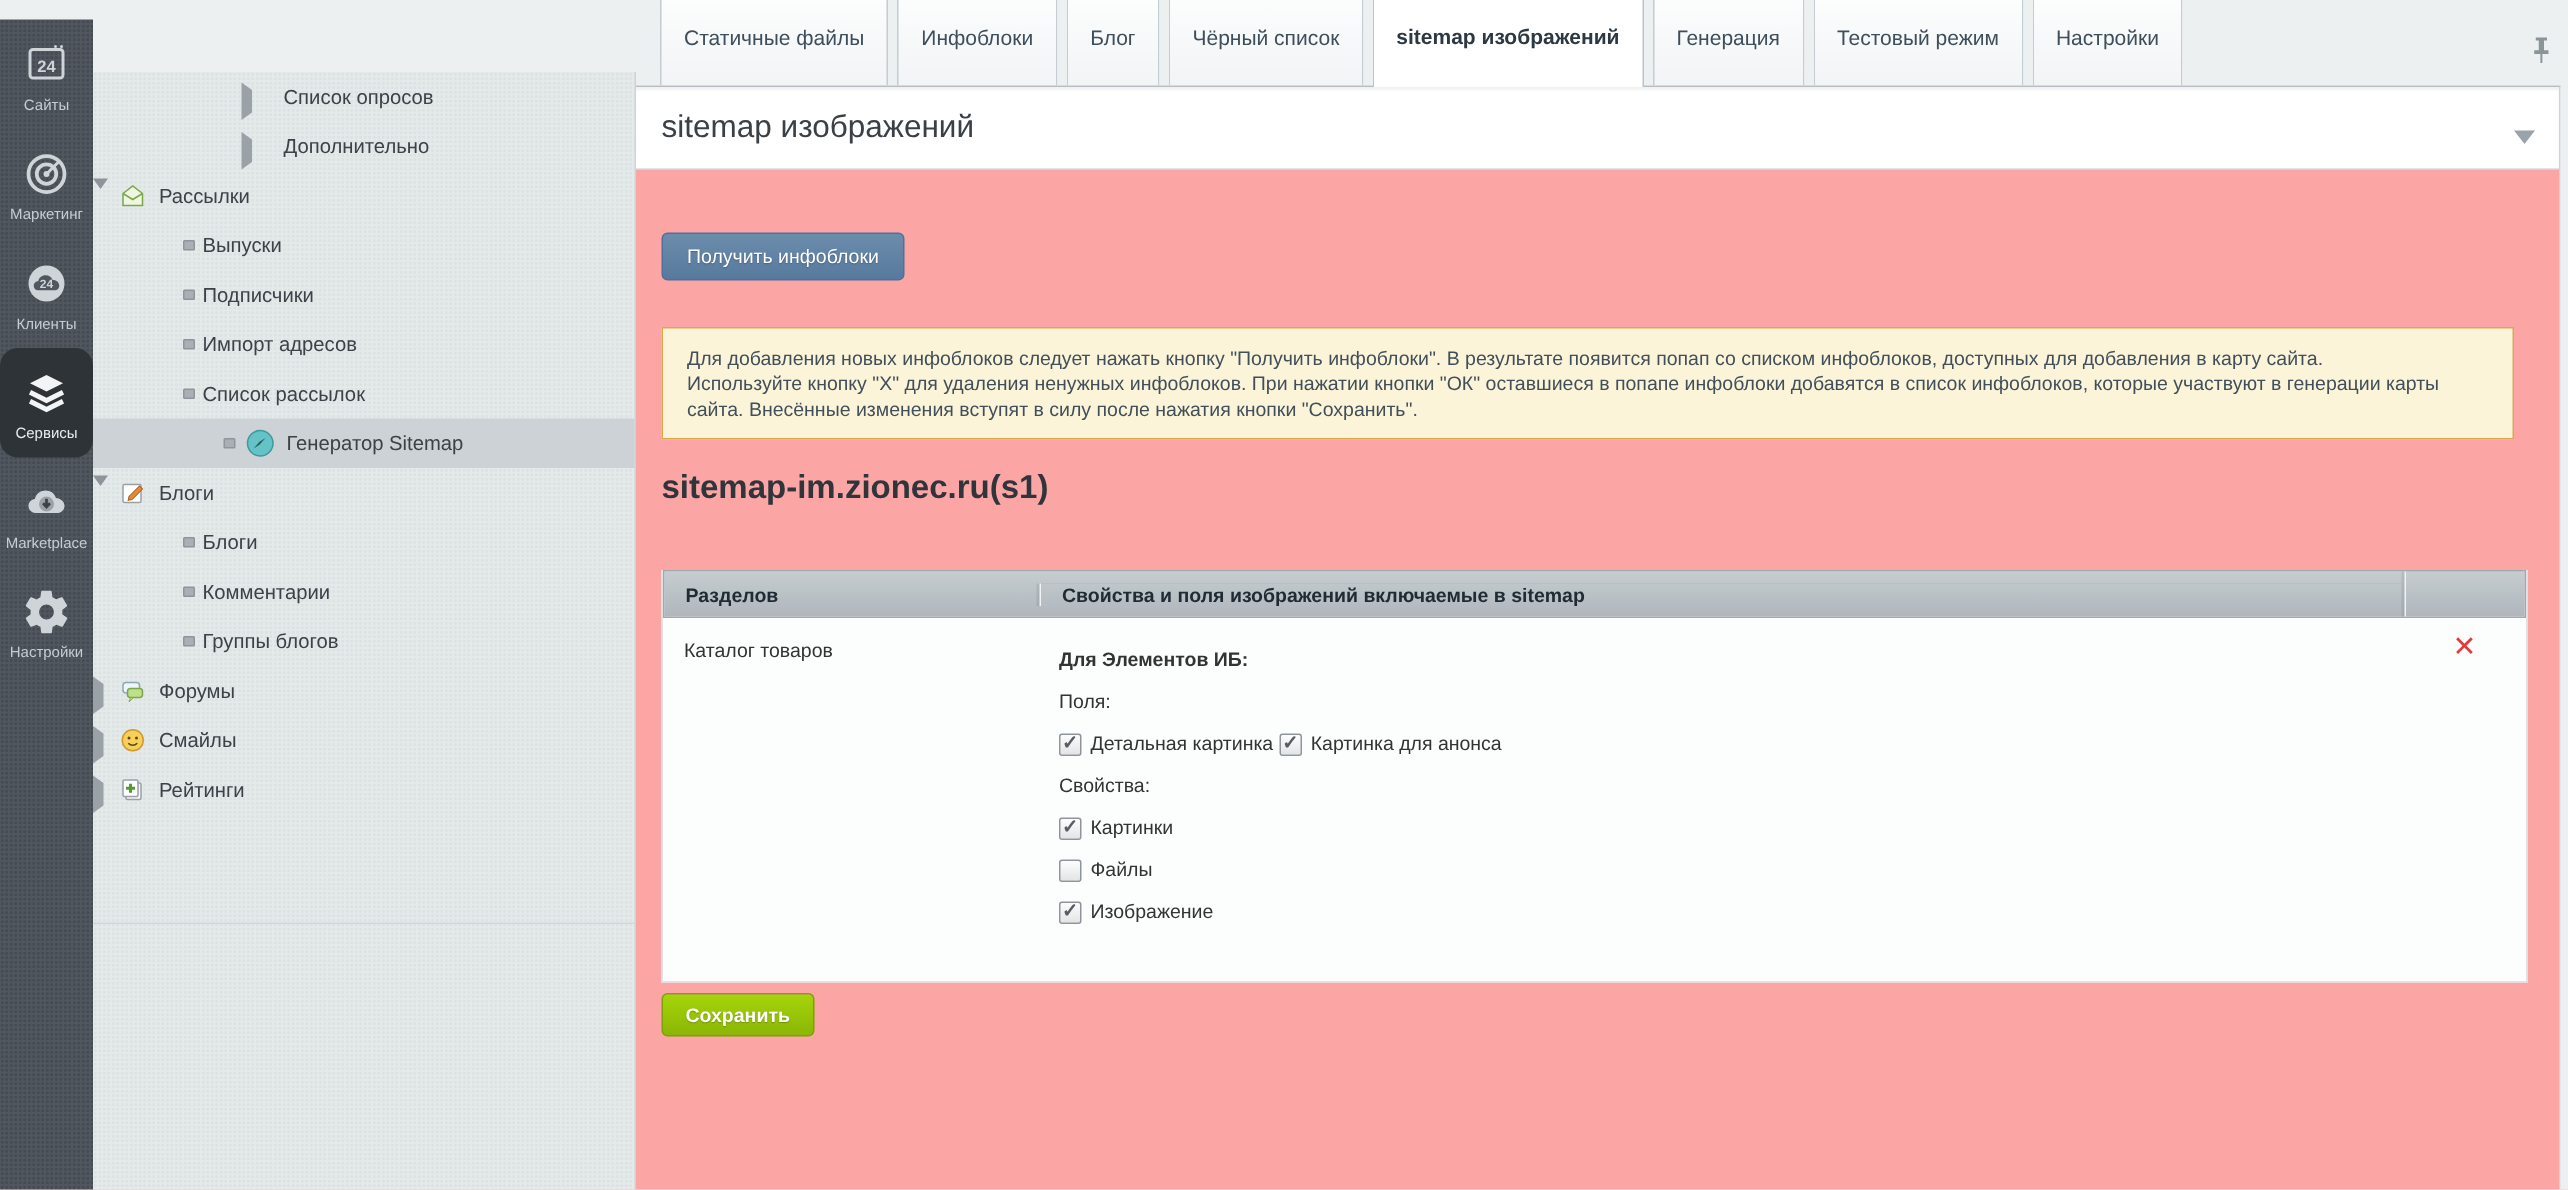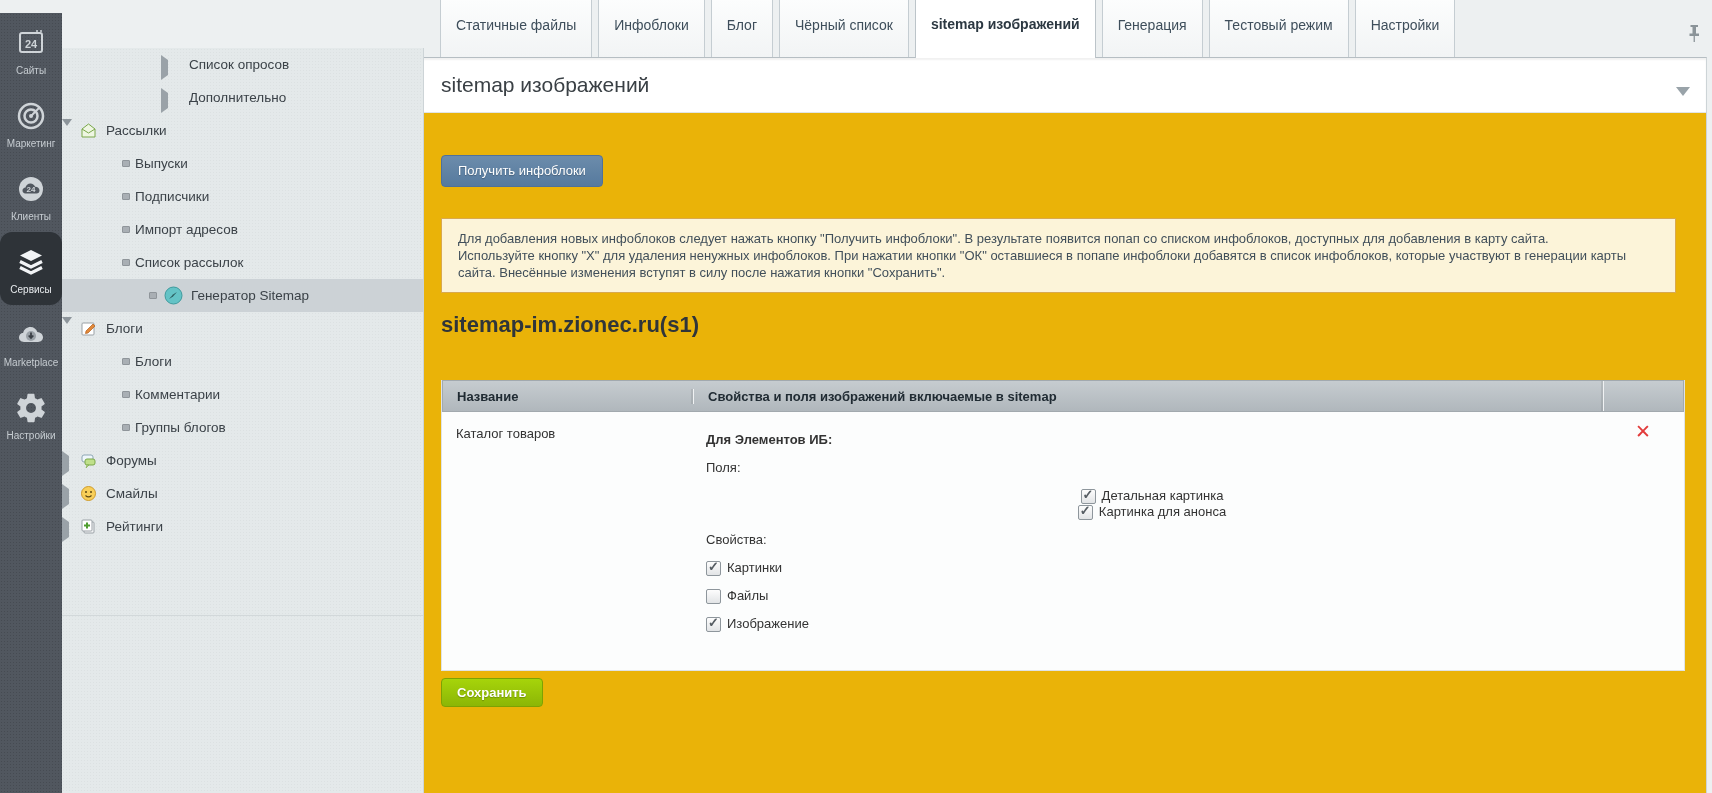--- a/index.html
+++ b/index.html
@@ -59,21 +59,21 @@
   .whitepanel{
     position:absolute;top:57px;left:0;right:5px;bottom:0;background:#fff;
     border-top:1px solid #b6bec3;border-right:1px solid #cdd4d7;
     box-shadow:0 2px 2px rgba(0,0,0,.06) inset;
   }
   .titlebar{position:relative;height:54px;}
   .page-title{margin:0;padding:15px 0 0 18px;font-size:21px;font-weight:normal;color:#3a4045;}
   .collapse-tri{position:absolute;right:16px;top:29px;width:0;height:0;cursor:pointer;
     border-top:9px solid #99a3a9;border-left:7px solid transparent;border-right:7px solid transparent;}
   .formpanel{
-    position:absolute;top:54px;left:0;right:0;bottom:0;background:#eab308;
+    position:absolute;top:54px;left:0;right:0;bottom:0;background:#fca5a5;
     border-top:1px solid #e1e5e7;padding:42px 18px 0 18px;box-sizing:border-box;overflow:hidden;
   }
   
   .btn-blue{
     display:inline-block;height:30px;line-height:30px;padding:0 16px;font-size:13px;color:#fff;
     background:linear-gradient(#6c8cab,#567a9e);border:1px solid #4f719a;border-radius:4px;
     cursor:pointer;text-shadow:0 1px 1px rgba(0,0,0,.25);
   }
   .btn-green{
     display:inline-block;height:27px;line-height:27px;padding:0 15px;font-size:13px;font-weight:bold;color:#fff;
@@ -100,21 +100,21 @@
   .rc1{width:250px;padding:14px 0 0 14px;box-sizing:border-box;}
   .rc2{width:910px;padding:18px 0 26px 14px;box-sizing:border-box;}
   .rc3{flex:1;text-align:center;padding-top:10px;}
   .grp-heading{font-weight:bold;margin:2px 0 12px;line-height:16px;}
   .sub-label{margin:12px 0;line-height:16px;}
   .cbline{margin:12px 0;line-height:16px;display:flex;align-items:center;cursor:pointer;}
   .cbline + .grp-heading{margin-top:28px;}
   .cb{display:inline-block;width:13px;height:13px;border:1px solid #8e969c;border-radius:2px;
     background:linear-gradient(#fdfdfd,#e2e4e6);margin-right:6px;position:relative;flex:none;}
   .cb.checked::after{content:"✓";position:absolute;left:1px;top:-3px;font-size:13px;font-weight:bold;color:#565d63;}
-  .cb-pair{display:flex;align-items:center;margin:12px 0;flex-direction:column;}
+  .cb-pair{display:flex;align-items:center;margin:12px 0;}
   .cb-pair .cbline{margin:0 4px 0 0;}
   .del-x{font-size:19px;color:#e23b3b;cursor:pointer;line-height:19px;display:inline-block;}
   
   svg{display:block;}
 </style>
 </head>
 <body>
 
 <div class="rail">
   <div class="rail-item">
@@ -314,21 +314,21 @@
 
       <div class="note">
         <p>Для добавления новых инфоблоков следует нажать кнопку "Получить инфоблоки". В результате появится попап со списком инфоблоков, доступных для добавления в карту сайта.</p>
         <p>Используйте кнопку "X" для удаления ненужных инфоблоков. При нажатии кнопки "ОК" оставшиеся в попапе инфоблоки добавятся в список инфоблоков, которые участвуют в генерации карты сайта. Внесённые изменения вступят в силу после нажатия кнопки "Сохранить".</p>
       </div>
 
       <h2 class="site-heading">sitemap-im.zionec.ru(s1)</h2>
 
       <div class="ib-table">
         <div class="ib-head">
-          <div class="hc hc1">Название</div>
+          <div class="hc hc1">Разделов</div>
           <div class="hc hc2">Свойства и поля изображений включаемые в sitemap</div>
           <div class="hc hc3"></div>
         </div>
         <div class="ib-row">
           <div class="rc1">Каталог товаров</div>
           <div class="rc2">
             <div class="grp-heading">Для Элементов ИБ:</div>
             <div class="sub-label">Поля:</div>
             <div class="cb-pair">
               <label class="cbline">

